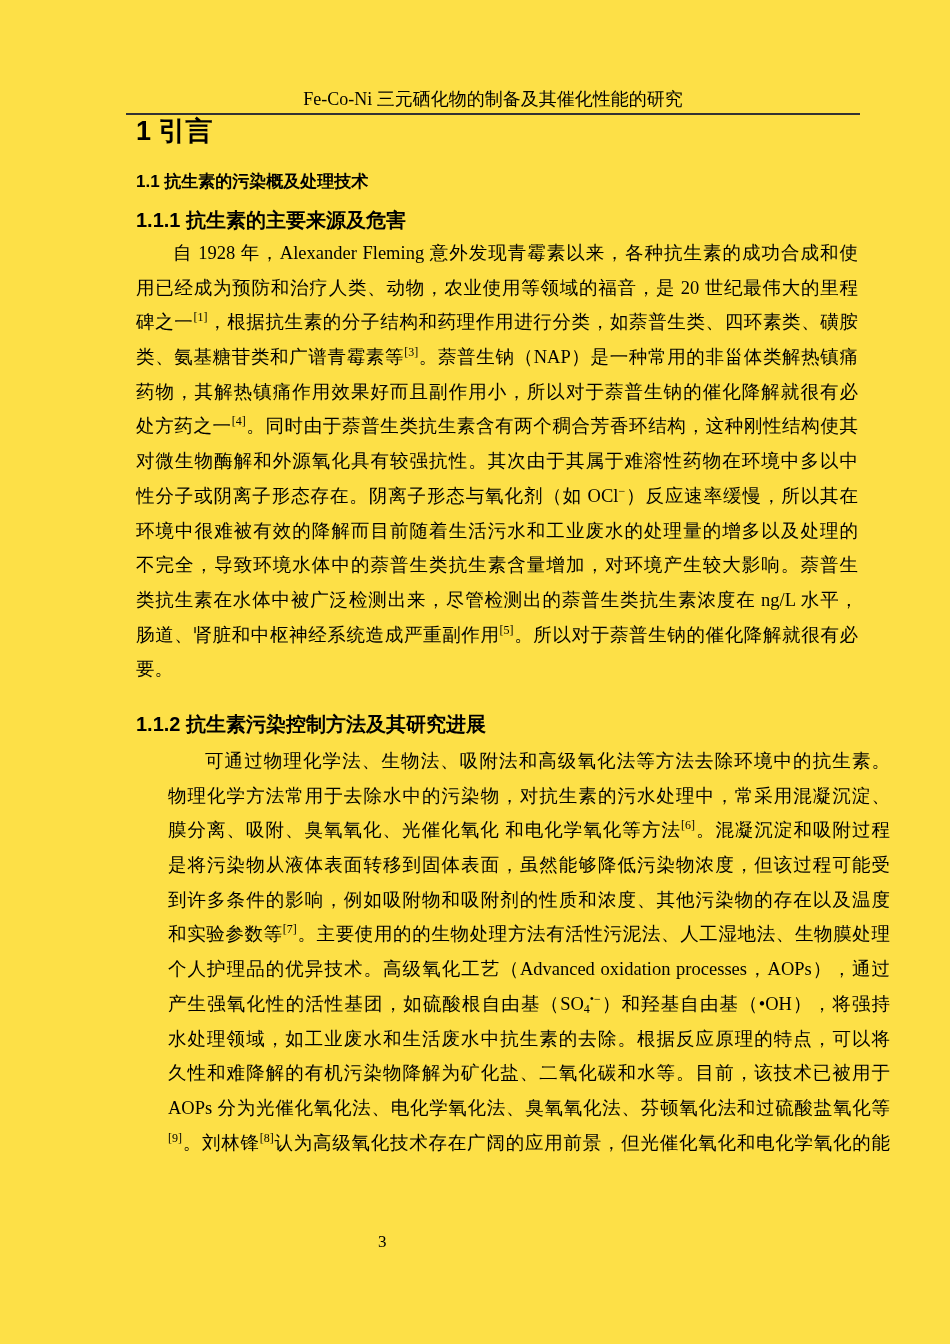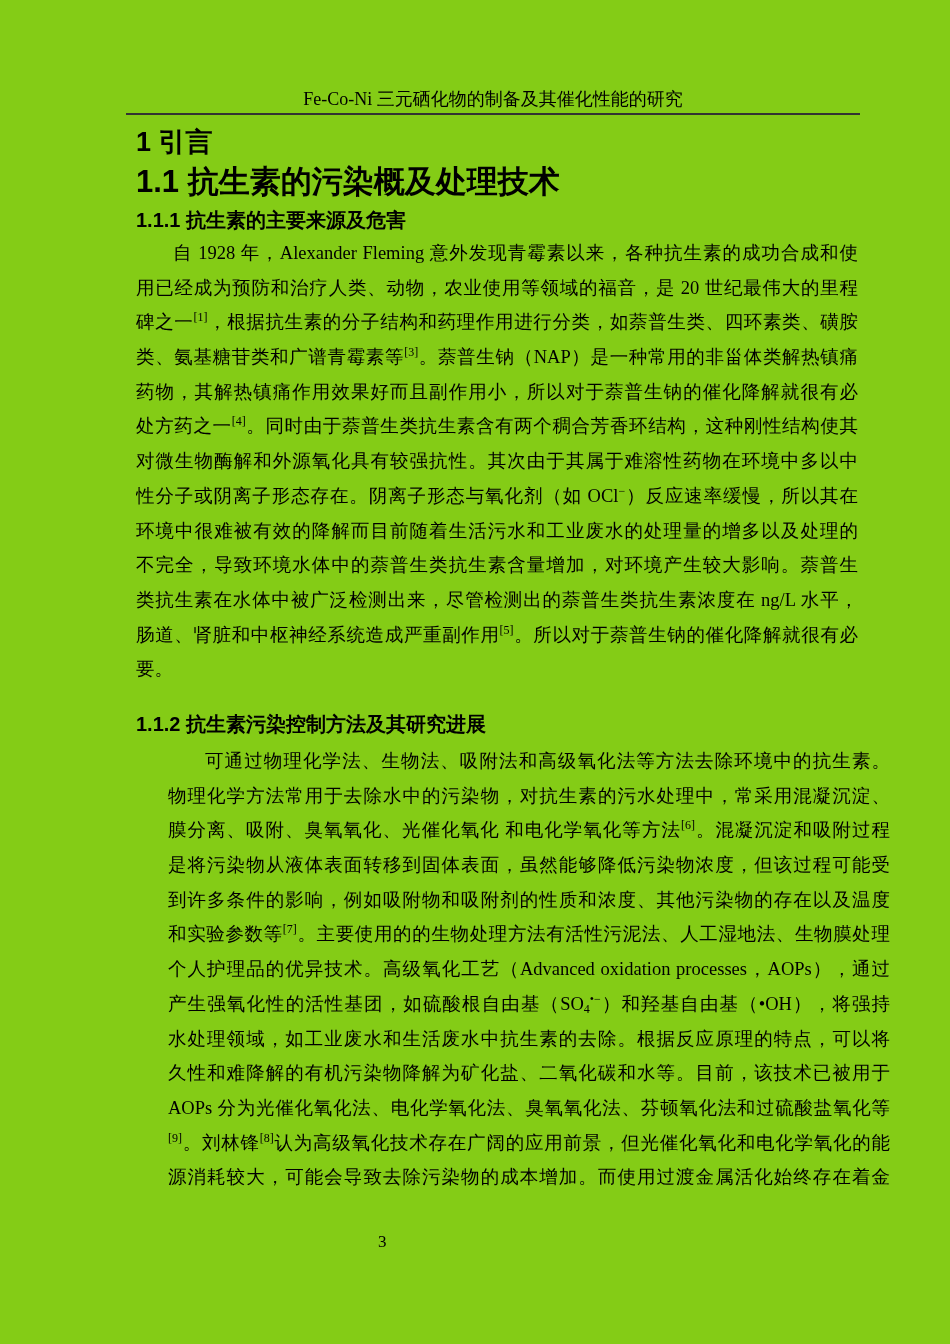--- a/index.html
+++ b/index.html
@@ -4,21 +4,21 @@
 <style>
   html, body {
     margin: 0;
     padding: 0;
     background: #ffffff;
   }
   .page {
     position: relative;
     width: 950px;
     height: 1344px;
-    background: #84cc16;
+    background: #fde047;
     color: #000000;
     font-family: "Liberation Serif", "DejaVu Serif", serif;
     overflow: hidden;
   }
   .header {
     position: absolute;
     left: 126px;
     top: 88px;
     width: 734px;
     text-align: center;
@@ -28,22 +28,22 @@
     border-bottom: 2px solid #333333;
   }
   .heading {
     position: absolute;
     left: 136px;
     font-family: "Liberation Sans", "DejaVu Sans", sans-serif;
     font-weight: 600;
     color: #000000;
     white-space: nowrap;
   }
-  .h-chapter   { top: 125px; font-size: 27px; line-height: 34px; text-align: right; }
-  .h-section   { top: 167px; font-size: 31px; line-height: 30px; }
+  .h-chapter   { top: 114px; font-size: 27px; line-height: 34px; text-align: right; }
+  .h-section   { top: 167px; font-size: 17px; line-height: 30px; }
   .h-subsec    { font-size: 20px; line-height: 27px; }
   .h-111       { top: 207px; }
   .h-112       { top: 711px; }
   .para {
     position: absolute;
     left: 136px;
     width: 722px;
   }
   .para-1 { top: 236px; }
   .para-2 { top: 744px; margin-left: 32px; }
@@ -116,18 +116,17 @@
       <div class="line">膜分离、吸附、臭氧氧化、光催化氧化 和电化学氧化等方法<sup>[6]</sup>。混凝沉淀和吸附过程</div>
       <div class="line">是将污染物从液体表面转移到固体表面，虽然能够降低污染物浓度，但该过程可能受</div>
       <div class="line">到许多条件的影响，例如吸附物和吸附剂的性质和浓度、其他污染物的存在以及温度</div>
       <div class="line">和实验参数等<sup>[7]</sup>。主要使用的的生物处理方法有活性污泥法、人工湿地法、生物膜处理</div>
       <div class="line">个人护理品的优异技术。高级氧化工艺（Advanced oxidation processes，AOPs），通过</div>
       <div class="line">产生强氧化性的活性基团，如硫酸根自由基（SO<sub>4</sub><sup>•−</sup>）和羟基自由基（•OH），将强持</div>
       <div class="line">水处理领域，如工业废水和生活废水中抗生素的去除。根据反应原理的特点，可以将</div>
       <div class="line">久性和难降解的有机污染物降解为矿化盐、二氧化碳和水等。目前，该技术已被用于</div>
       <div class="line">AOPs 分为光催化氧化法、电化学氧化法、臭氧氧化法、芬顿氧化法和过硫酸盐氧化等</div>
       <div class="line"><sup>[9]</sup>。刘林锋<sup>[8]</sup>认为高级氧化技术存在广阔的应用前景，但光催化氧化和电化学氧化的能</div>
-      <div class="line">源消耗较大，可能会导致去除污染物的成本增加。而使用过渡金属活化始终存在着金</div>
     </div>
 
   <div class="page-number">3</div>
 
 </div>
 
 </body></html>

